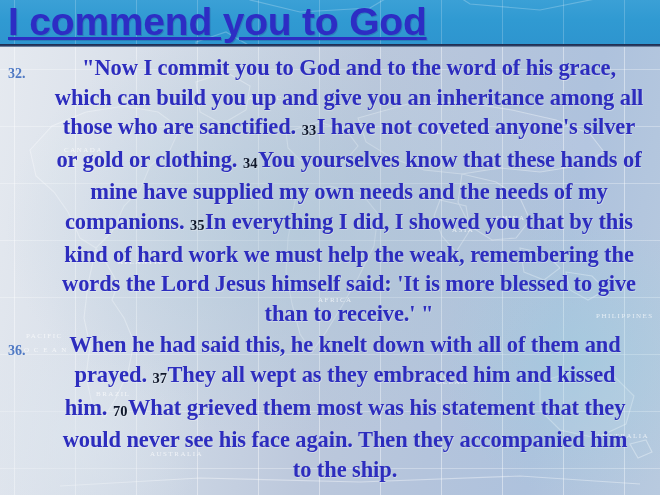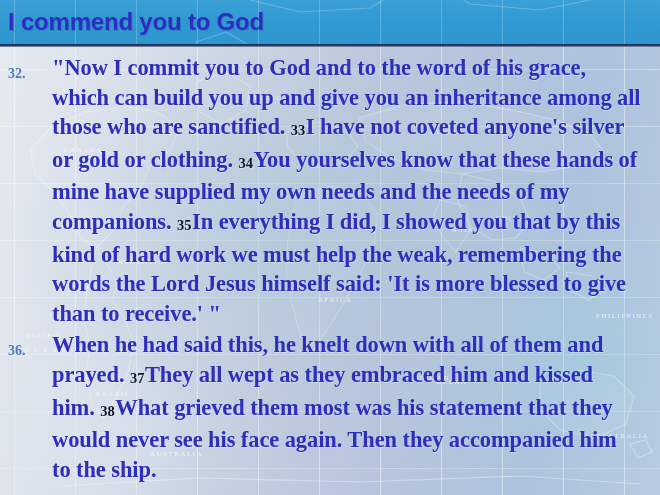--- a/index.html
+++ b/index.html
@@ -107,35 +107,37 @@
     height: 3px;
     background: linear-gradient(180deg, #1d2b4e 0%, #2d3d62 55%, #8fa6c0 100%);
   }
   .title-text {
     position: absolute;
     left: 8px;
     top: 1px;
     margin: 0;
     font-family: "Liberation Sans", "DejaVu Sans", sans-serif;
     font-weight: bold;
-    font-size: 24px;
+    font-size: 39px;
     line-height: 42px;
     letter-spacing: -0.2px;
     color: #2d2dc4;
     text-shadow: 1px 1px 0 rgba(20,20,90,0.18);
     white-space: nowrap;
+    text-decoration: underline;
   }
 
   
   .body-area {
     position: absolute;
     left: 0;
     top: 47px;
     width: 660px;
     height: 335px;
+    text-align: center;
   }
   .verse-block {
     position: relative;
     color: #2d2dbe;
     font-weight: bold;
     font-size: 22.5px;
     line-height: 29.6px;
     letter-spacing: -0.1px;
     text-shadow: 0.6px 0.6px 0 rgba(255,255,255,0.30);
   }
@@ -249,17 +251,17 @@
 
   <div class="body-area">
 
     <div class="verse-block block-32">
       <span class="marker marker-32">32.</span>
       <span class="para-body" id="passage-0"><span>"Now I commit you to God and to the word of his grace, which can build you up and give you an inheritance among all those who are sanctified. </span><span class="vnum">33</span><span>I have not coveted anyone's silver or gold or clothing. </span><span class="vnum">34</span><span>You yourselves know that these hands of mine have supplied my own needs and the needs of my companions. </span><span class="vnum">35</span><span>In everything I did, I showed you that by this kind of hard work we must help the weak, remembering the words the Lord Jesus himself said: 'It is more blessed to give than to receive.' "</span></span>
     </div>
 
     <div class="verse-block block-36">
       <span class="marker marker-36">36.</span>
-      <span class="para-body" id="passage-1"><span>When he had said this, he knelt down with all of them and prayed. </span><span class="vnum">37</span><span>They all wept as they embraced him and kissed him. </span><span class="vnum">38</span><span>What grieved them most was his statement that they would never see his face again. Then they accompanied him to the ship.</span></span>
+      <span class="para-body" id="passage-1"><span>When he had said this, he knelt down with all of them and prayed. </span><span class="vnum">37</span><span>They all wept as they embraced him and kissed him. </span><span class="vnum">70</span><span>What grieved them most was his statement that they would never see his face again. Then they accompanied him to the ship.</span></span>
     </div>
 
   </div>
 </div>
 
 </body></html>

